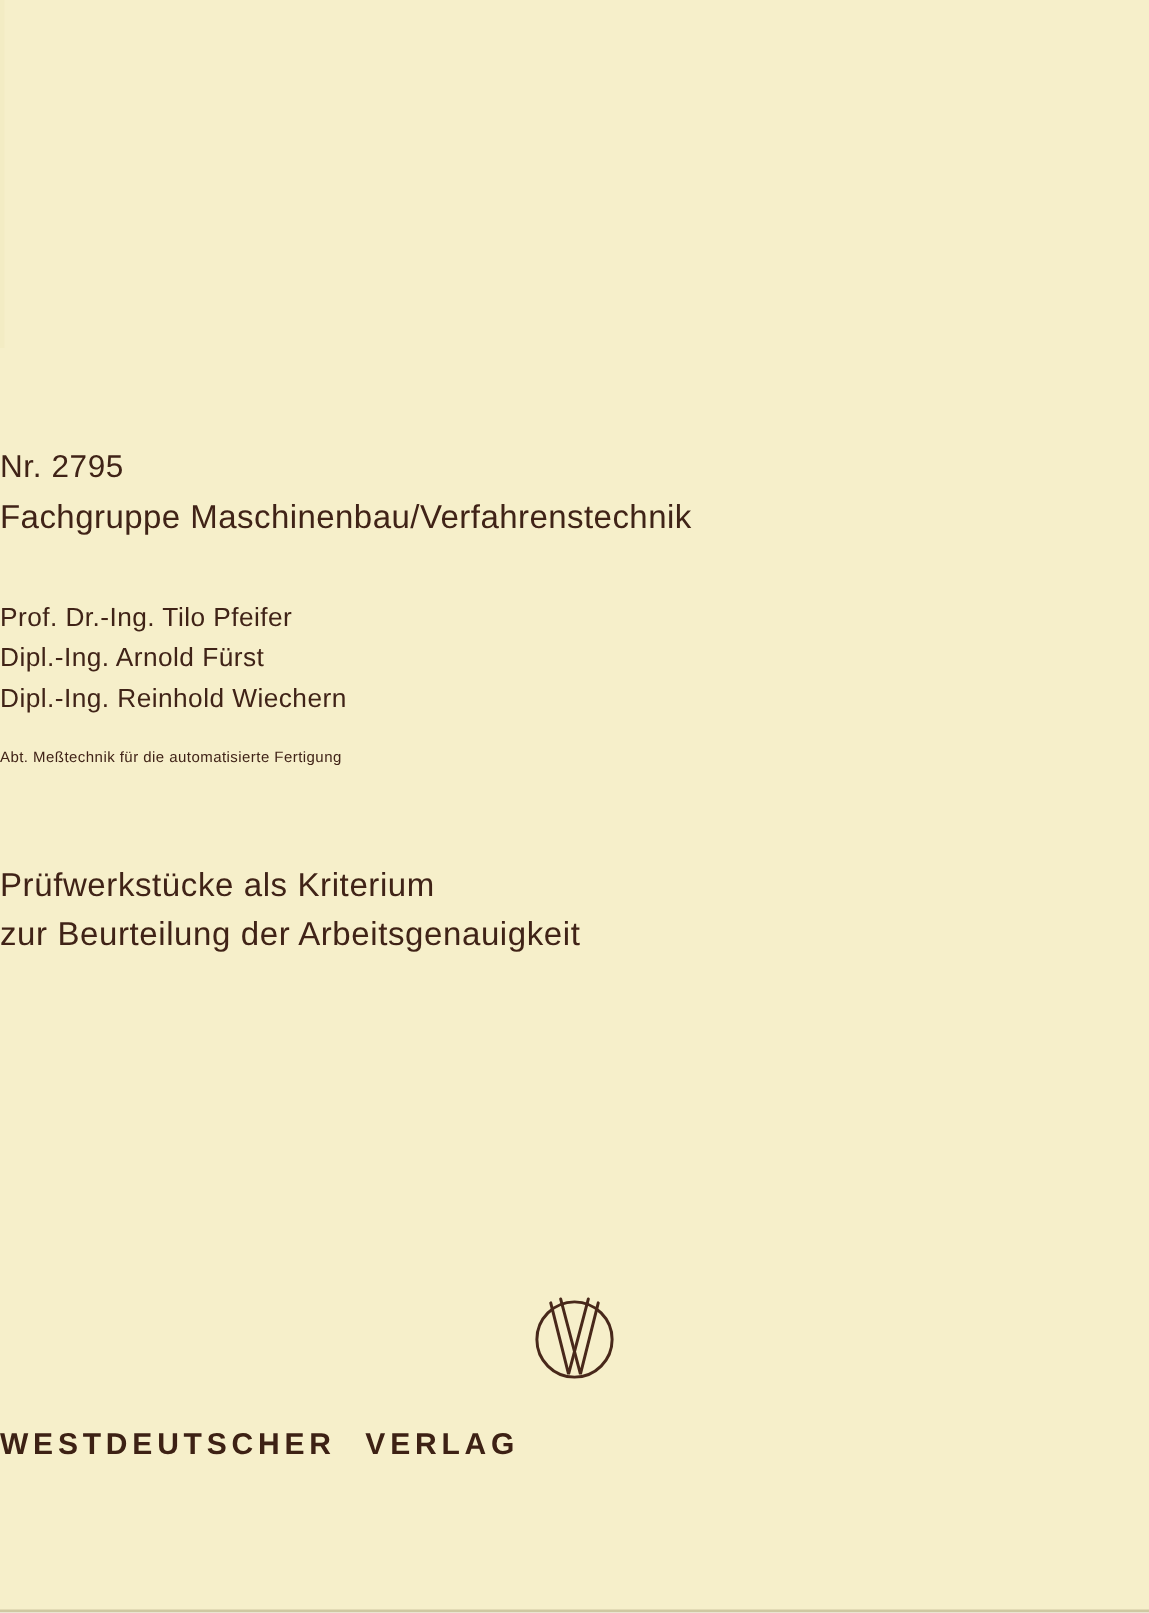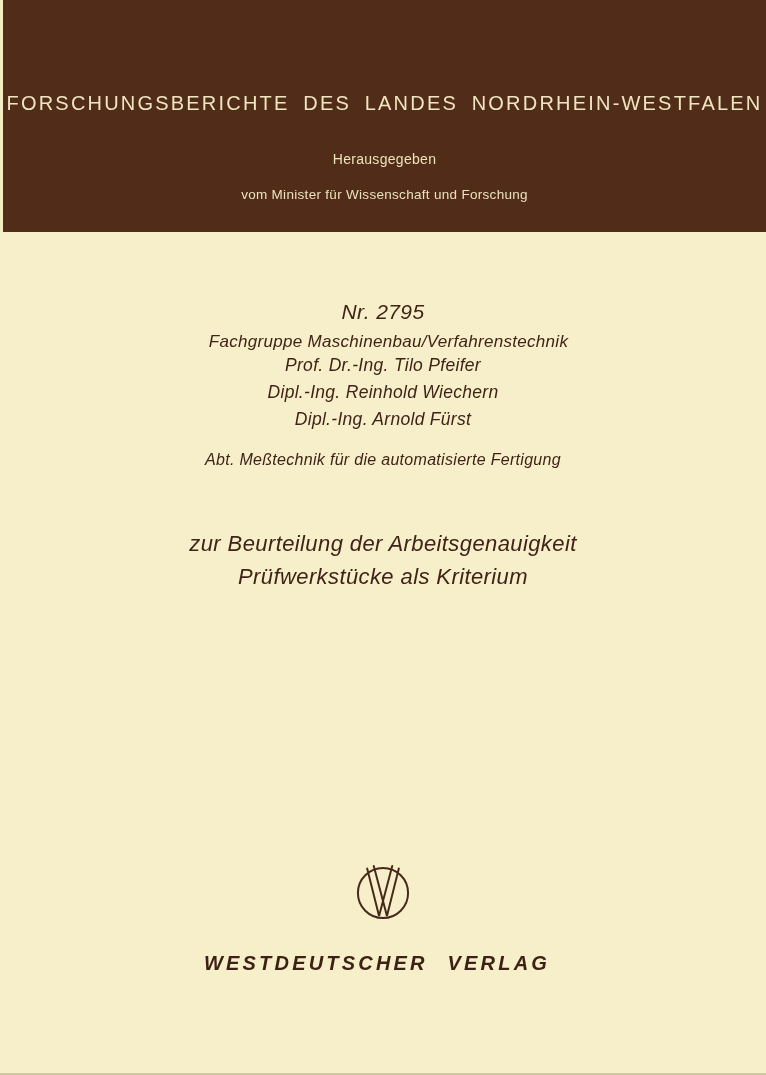--- a/index.html
+++ b/index.html
@@ -56,43 +56,42 @@
   .publisher-line {
     margin-top: 20px;
     font-size: 13.5px;
     letter-spacing: 0.3px;
     color: #ece2bd;
   }
   
   .body-area {
     position: absolute;
     top: 232px; left: 0; right: 0; bottom: 0;
-    text-align: center;
+    text-align: left;
     color: #402317;
-    font-style: italic;
   }
   .issue-number {
     margin-top: 68px;
     font-size: 21px;
     letter-spacing: 0.4px;
   }
   .issue-group {
     margin-top: 8px;
-    font-size: 17px;
+    font-size: 22px;
     letter-spacing: 0.3px;
-    margin-left: 11px;
   }
   .authors {
+    margin-top: 40px;
     font-size: 17.5px;
     line-height: 27px;
     letter-spacing: 0.3px;
   }
   .affiliation {
     margin-top: 15px;
-    font-size: 16px;
+    font-size: 10px;
     line-height: 23px;
     letter-spacing: 0.3px;
   }
   .main-title {
     margin-top: 56px;
     font-size: 22px;
     line-height: 33px;
     letter-spacing: 0.4px;
   }
   .logo-wrap {
@@ -117,44 +116,39 @@
     color: #3d2114;
   }
 </style>
 </head>
 <body>
 
 <div class="cover">
 
   <div class="edge-left"></div>
 
-  <div class="band">
-    <div class="series-title">FORSCHUNGSBERICHTE DES LANDES NORDRHEIN-WESTFALEN</div>
-    <div class="published-by">Herausgegeben</div>
-    <div class="publisher-line">vom Minister für Wissenschaft und Forschung</div>
-  </div>
 
   <div class="body-area">
 
     <div class="issue-number">Nr. 2795</div>
     <div class="issue-group">Fachgruppe Maschinenbau/Verfahrenstechnik</div>
 
     <div class="authors">
       <div>Prof. Dr.-Ing. Tilo Pfeifer</div>
+      <div>Dipl.-Ing. Arnold Fürst</div>
       <div>Dipl.-Ing. Reinhold Wiechern</div>
-      <div>Dipl.-Ing. Arnold Fürst</div>
     </div>
 
     <div class="affiliation">
       <div>Abt. Meßtechnik für die automatisierte Fertigung</div>
     </div>
 
     <div class="main-title">
+      <div>Prüfwerkstücke als Kriterium</div>
       <div>zur Beurteilung der Arbeitsgenauigkeit</div>
-      <div>Prüfwerkstücke als Kriterium</div>
     </div>
 
     <div class="logo-wrap">
       <svg viewBox="0 0 100 100">
         <circle cx="50" cy="50" r="38" fill="none" stroke="#48281a" stroke-width="3"></circle>
         <polyline points="26,13 44,85 64,9" fill="none" stroke="#48281a" stroke-width="3" stroke-linecap="round" stroke-linejoin="miter"></polyline>
         <polyline points="36,9 56,85 74,13" fill="none" stroke="#48281a" stroke-width="3" stroke-linecap="round" stroke-linejoin="miter"></polyline>
       </svg>
     </div>
 

